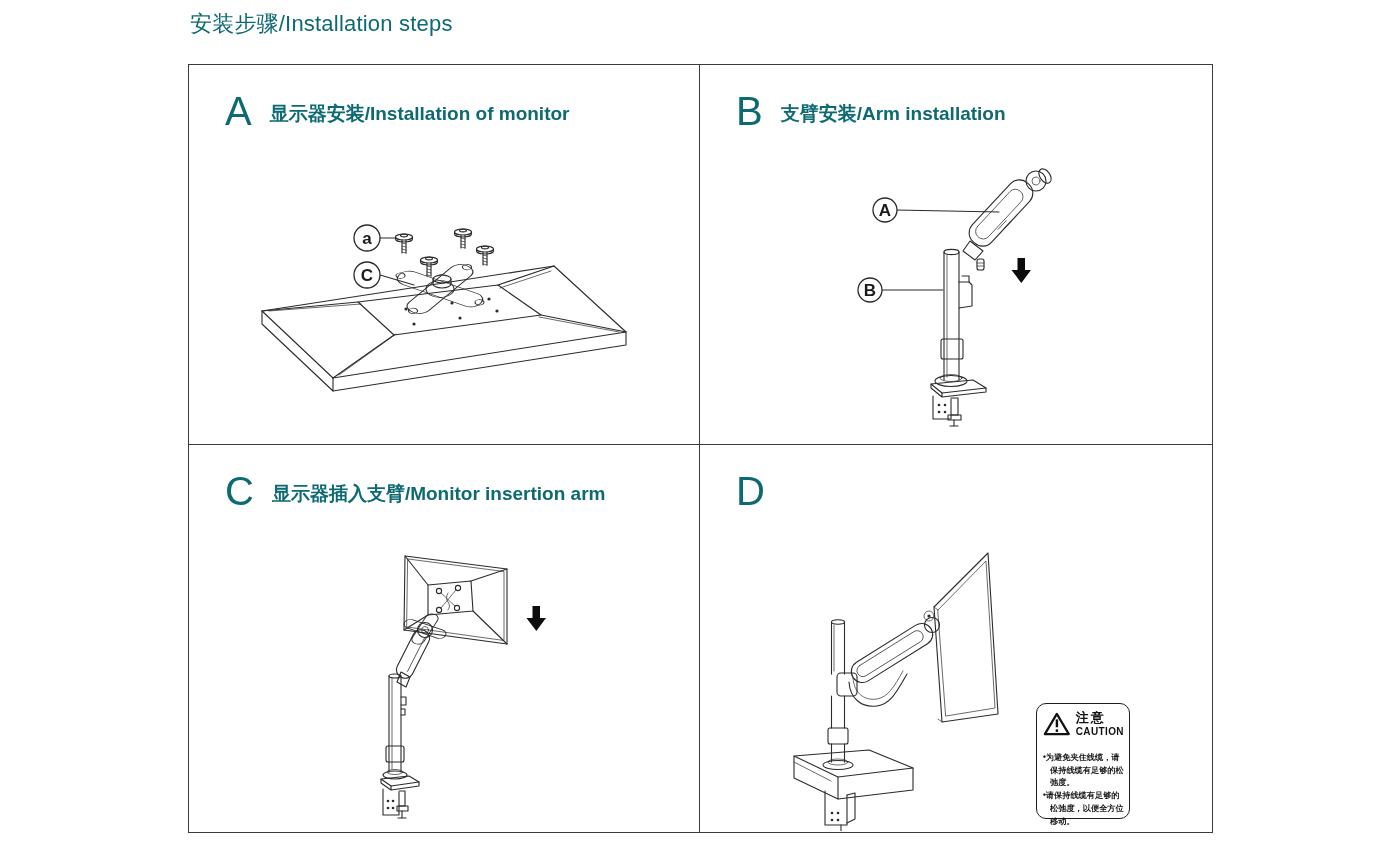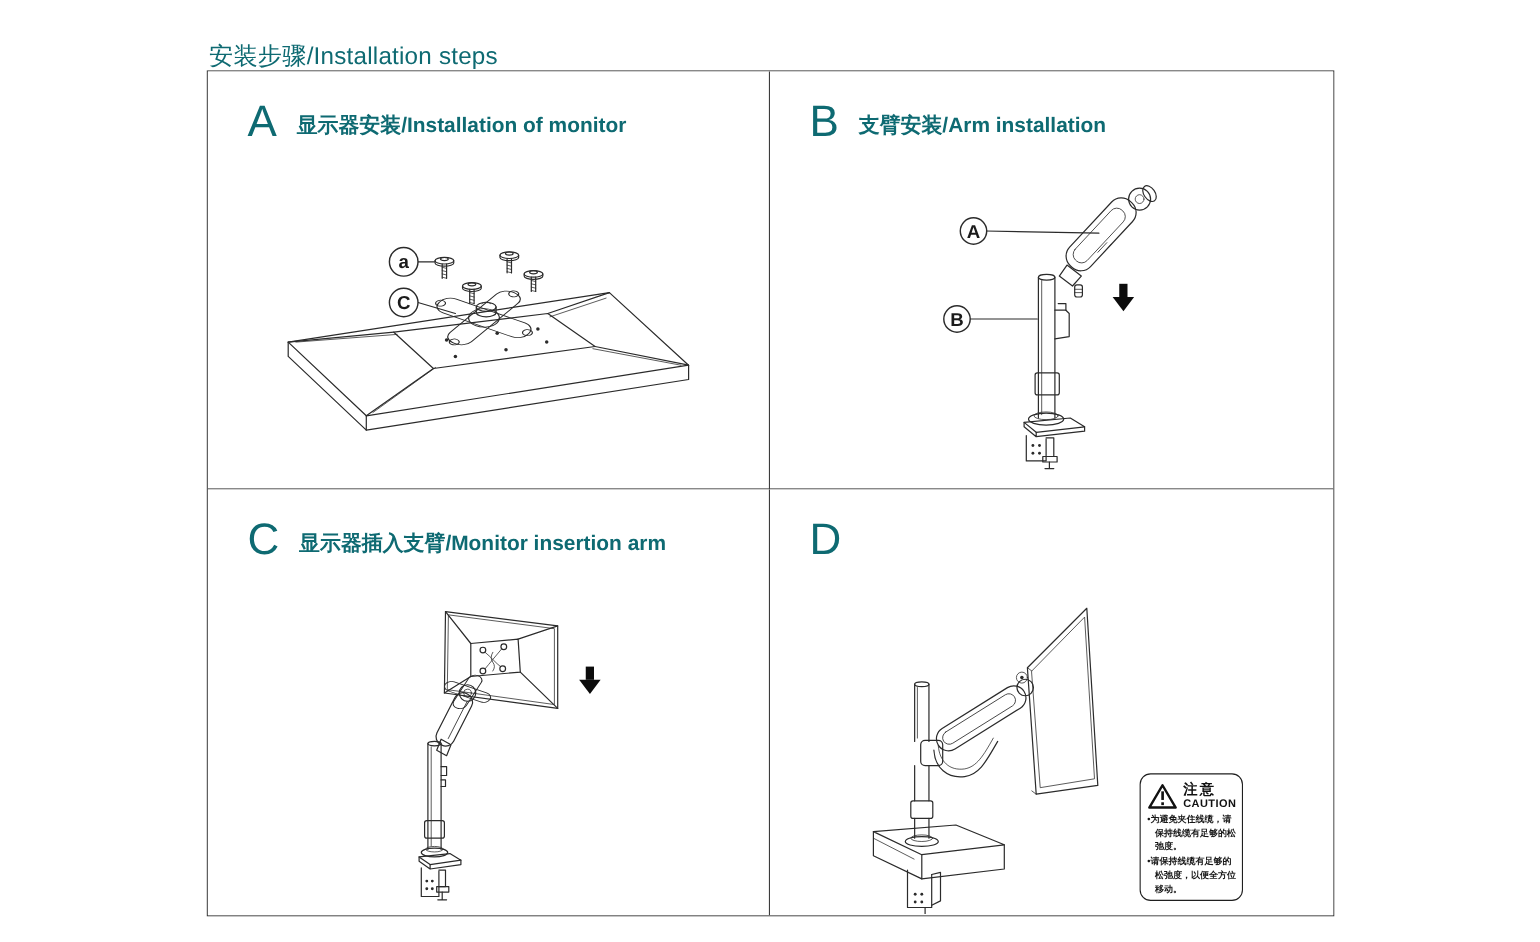--- a/index.html
+++ b/index.html
@@ -1,20 +1,20 @@
 <!DOCTYPE html>
 <html><head>
 <meta charset="utf-8">
 <style>
   * { margin:0; padding:0; box-sizing:border-box; }
   html,body { width:1400px; height:856px; background:#ffffff;
     font-family:"Liberation Sans", sans-serif; position:relative; overflow:hidden; }
 
   .page-title {
-    position:absolute; left:190px; top:36px;
+    position:absolute; left:190px; top:9px;
     font-size:22px; font-weight:500; color:#0e6a72; letter-spacing:.2px;
   }
 
   .grid {
     position:absolute; left:188px; top:64px; width:1025px; height:769px;
     display:grid; grid-template-columns:511px 1fr; grid-template-rows:380px 1fr;
     border:1px solid #3c3c3c; background:#fff;
   }
   .panel { position:relative; background:#fff; }
   .panel-a, .panel-b { border-bottom:1px solid #3c3c3c; }
@@ -36,21 +36,21 @@
   svg.illus .callout-circle { fill:#ffffff; stroke:#2b2b2b; stroke-width:1.3; }
   svg.illus text.callout-label { font-family:"Liberation Sans",sans-serif;
     font-size:17px; font-weight:600; fill:#1b1b1b; }
 
   
   .caution-box {
     position:absolute; left:336px; top:258px; width:94px; height:116px;
     border:1.3px solid #1f1f1f; border-radius:10px; background:#fff;
     padding:7px 5px 4px 6px;
   }
-  .caution-head { display:flex; align-items:center; justify-content:center; gap:5px; margin-bottom:2px; }
+  .caution-head { display:flex; align-items:center; justify-content:center; gap:5px; margin-bottom:15px; }
   .caution-zh { font-size:13px; font-weight:700; color:#111; letter-spacing:2px; line-height:1.1; }
   .caution-en { font-size:10px; font-weight:700; color:#111; letter-spacing:.4px; }
   .caution-lines { color:#161616; }
   .cline { font-size:8.2px; line-height:1.55; font-weight:600;
            padding-left:7px; text-indent:-7px; }
 </style>
 </head>
 <body>
 
 <h1 class="page-title">安装步骤/Installation steps</h1>

